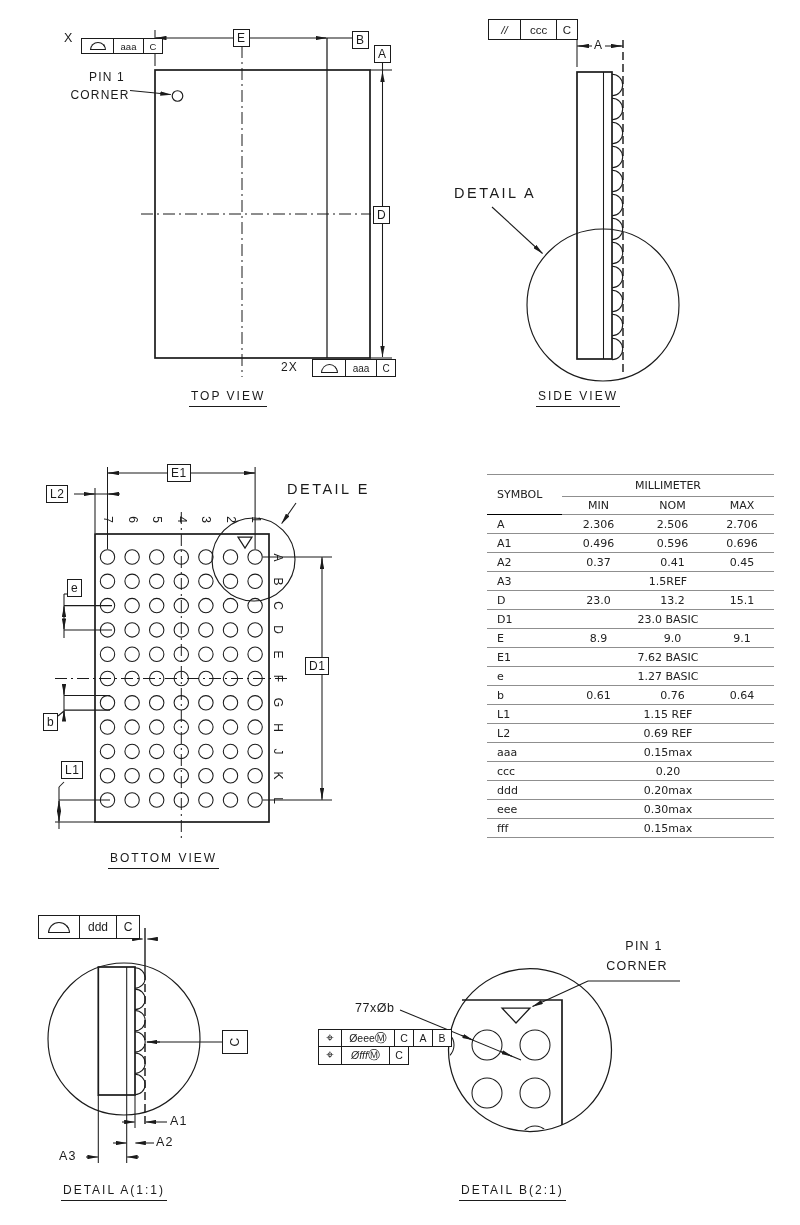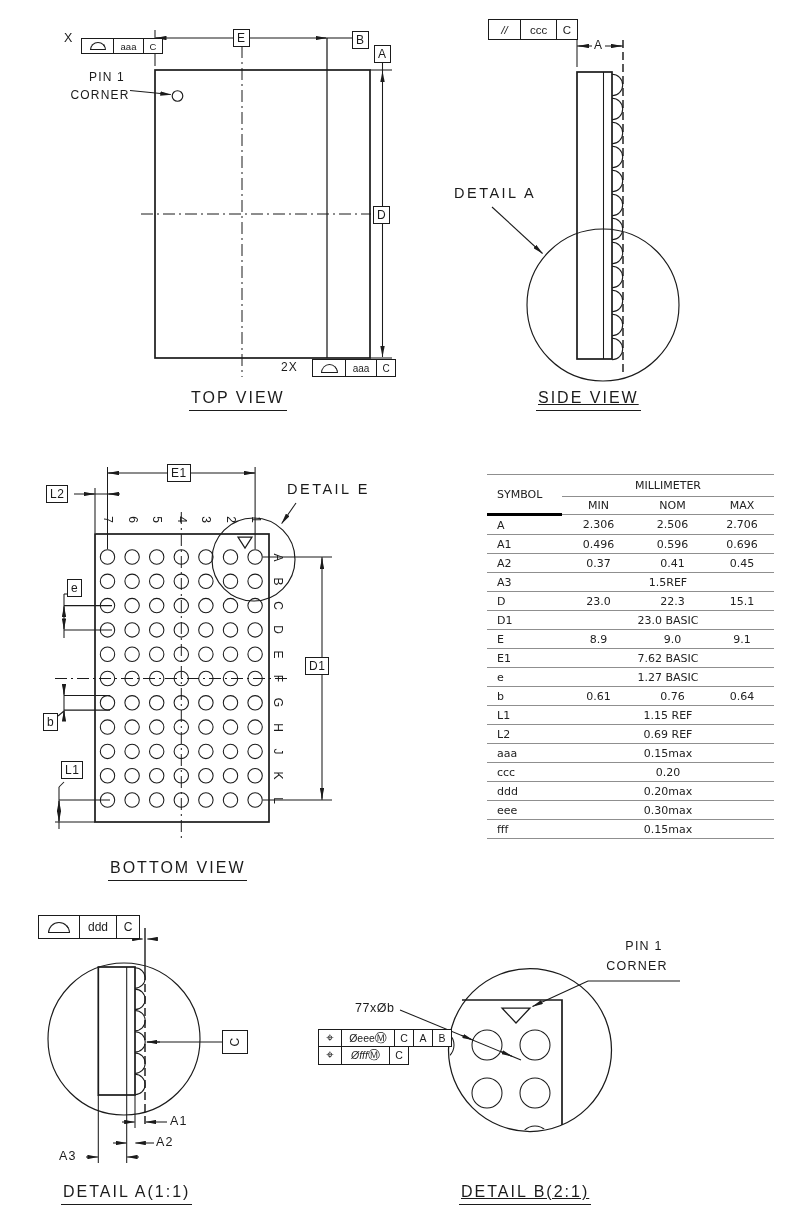--- a/index.html
+++ b/index.html
@@ -8,38 +8,38 @@
   #lw{position:absolute;left:0;top:0;}
   #lw line,#lw rect,#lw circle,#lw path,#lw polygon,#lw polyline{stroke:#1b1b1b;fill:none;stroke-width:1.05;}
   #lw .w2{stroke-width:1.7;}
   #lw .w15{stroke-width:1.4;}
   #lw .w12{stroke-width:1.25;}
   #lw .w11{stroke-width:1.15;}
   #lw .cl{stroke-dasharray:12 4 2 4;stroke-width:1;}
   #lw .dash{stroke-dasharray:8 4;stroke-width:1.45;}
   .t{position:absolute;white-space:nowrap;letter-spacing:1.2px;font-size:12.5px;}
   .ctr{text-align:center;}
-  .cap{position:absolute;white-space:nowrap;font-size:16px;letter-spacing:2px;
+  .cap{position:absolute;white-space:nowrap;font-size:12px;letter-spacing:2px;
        border-bottom:1.6px solid #1b1b1b;padding:0 2px 3px 2px;}
   .dimbox{position:absolute;border:1.3px solid #1b1b1b;background:#fff;font-size:12px;
           height:16px;line-height:16px;padding:0 3px;text-align:center;white-space:nowrap;letter-spacing:0.5px;}
   .fcf{position:absolute;display:flex;background:#fff;border:1.3px solid #1b1b1b;align-items:stretch;}
   .fcf .cell{display:flex;align-items:center;justify-content:center;padding:0 3px;white-space:nowrap;}
   .fcf .cell + .cell{border-left:1.3px solid #1b1b1b;}
   .dome{border:1.3px solid #1b1b1b;border-radius:50% 50% 0 0 / 100% 100% 0 0;}
   .rot{transform:rotate(90deg);}
   .rotl{transform:rotate(-90deg);}
   .glabel{position:absolute;width:17px;height:17px;font-size:12px;text-align:center;line-height:17px;letter-spacing:0;}
   #dimtable{position:absolute;left:487px;top:474px;width:287px;border-collapse:collapse;
             font-family:"DejaVu Sans",sans-serif;font-size:11px;color:#222;}
   #dimtable th,#dimtable td{padding:0;font-weight:normal;height:18px;}
   #dimtable thead th{border-top:1px solid #8f8f8f;}
   #dimtable th.mm{border-bottom:1px solid #8f8f8f;height:21px;border-top:1px solid #8f8f8f;}
   #dimtable th.sub{border-bottom:1px solid #8f8f8f;height:17px;border-top:none;}
-  #dimtable th.symh{border-bottom:3px solid #000000;text-align:left;padding-left:10px;}
+  #dimtable th.symh{border-bottom:1px solid #000000;text-align:left;padding-left:10px;}
   #dimtable td{border-bottom:1px solid #8f8f8f;text-align:center;}
   #dimtable td.sym{text-align:left;padding-left:10px;}
   .wbg{background:#fff;padding:0 2px;}
 </style>
 </head>
 <body>
 
 <div id="canvas">
 
   <svg id="lw" width="800" height="1225">
@@ -302,21 +302,21 @@
   </div>
   <div class="cap" style="left:189px;top:389px;">TOP VIEW</div>
 
   <div class="fcf" style="left:488px;top:19px;height:19px;font-size:11.5px;">
     <div class="cell" style="width:25px;font-style:italic;">//</div>
     <div class="cell" style="width:29px;">ccc</div>
     <div class="cell" style="width:14px;">C</div>
   </div>
   <div class="t wbg" style="left:592px;top:38px;font-size:12px;">A</div>
   <div class="t" style="left:454px;top:185px;font-size:14.5px;letter-spacing:2.5px;">DETAIL A</div>
-  <div class="cap" style="left:536px;top:389px;text-decoration:underline;">SIDE VIEW</div>
+  <div class="cap" style="left:536px;top:389px;">SIDE VIEW</div>
 
   <div class="dimbox" style="left:167px;top:464px;">E1</div>
   <div class="dimbox" style="left:46px;top:485px;">L2</div>
   <div class="t" style="left:287px;top:481px;font-size:14.5px;letter-spacing:2.5px;">DETAIL E</div>
   <div class="dimbox" style="left:67px;top:579px;">e</div>
   <div class="dimbox" style="left:43px;top:713px;">b</div>
   <div class="dimbox" style="left:61px;top:761px;">L1</div>
   <div class="dimbox" style="left:305px;top:657px;">D1</div>
   <div id="collabels">
       <div class="glabel rot" style="left: 99px; top: 511px;">7</div>
@@ -333,21 +333,21 @@
       <div class="glabel rot" style="left: 269px; top: 597.1px;">C</div>
       <div class="glabel rot" style="left: 269px; top: 621.4px;">D</div>
       <div class="glabel rot" style="left: 269px; top: 645.7px;">E</div>
       <div class="glabel rot" style="left: 269px; top: 670px;">F</div>
       <div class="glabel rot" style="left: 269px; top: 694.3px;">G</div>
       <div class="glabel rot" style="left: 269px; top: 718.6px;">H</div>
       <div class="glabel rot" style="left: 269px; top: 742.9px;">J</div>
       <div class="glabel rot" style="left: 269px; top: 767.2px;">K</div>
       <div class="glabel rot" style="left: 269px; top: 791.5px;">L</div>
     </div>
-  <div class="cap" style="left:108px;top:851px;margin-top:8px;">BOTTOM VIEW</div>
+  <div class="cap" style="left:108px;top:851px;">BOTTOM VIEW</div>
 
   <table id="dimtable">
     <colgroup>
         <col style="width:75px">
         <col style="width:73px">
         <col style="width:75px">
         <col style="width:64px">
       </colgroup>
     <thead>
       <tr>
@@ -379,21 +379,21 @@
           <td>0.41</td>
           <td>0.45</td>
         </tr>
         <tr>
           <td class="sym">A3</td>
           <td colspan="3">1.5REF</td>
         </tr>
         <tr>
           <td class="sym">D</td>
           <td>23.0</td>
-          <td>22.3</td>
+          <td>13.2</td>
           <td>15.1</td>
         </tr>
         <tr>
           <td class="sym">D1</td>
           <td colspan="3">23.0 BASIC</td>
         </tr>
         <tr>
           <td class="sym">E</td>
           <td>8.9</td>
           <td>9.0</td>
@@ -473,15 +473,15 @@
     <div class="cell" style="width:12px;">B</div>
   </div>
   <div class="fcf" style="left:318px;top:1045.5px;height:17px;font-size:10.5px;">
     <div class="cell" style="width:16px;font-size:13px;">⌖</div>
     <div class="cell" style="width:41px;font-style:italic;">
         <span>Øfff</span>
         <span style="font-size:12px;font-style:normal;">Ⓜ</span>
       </div>
     <div class="cell" style="width:12px;">C</div>
   </div>
-  <div class="cap" style="left:459px;top:1183px;text-decoration:underline;">DETAIL B(2:1)</div>
+  <div class="cap" style="left:459px;top:1183px;">DETAIL B(2:1)</div>
 
 </div>
 
 </body></html>

